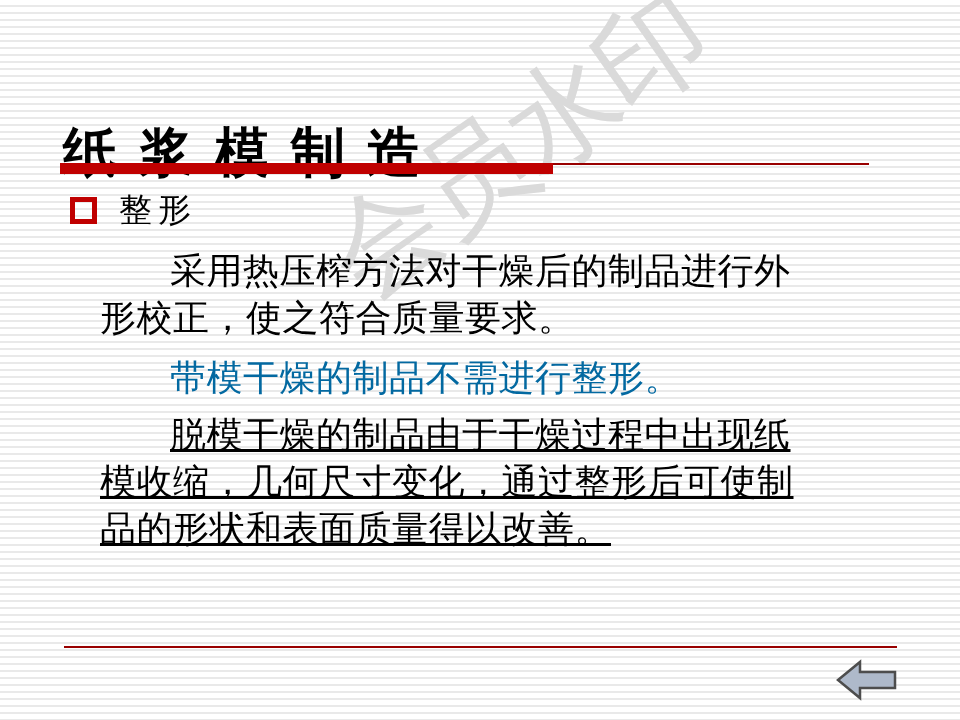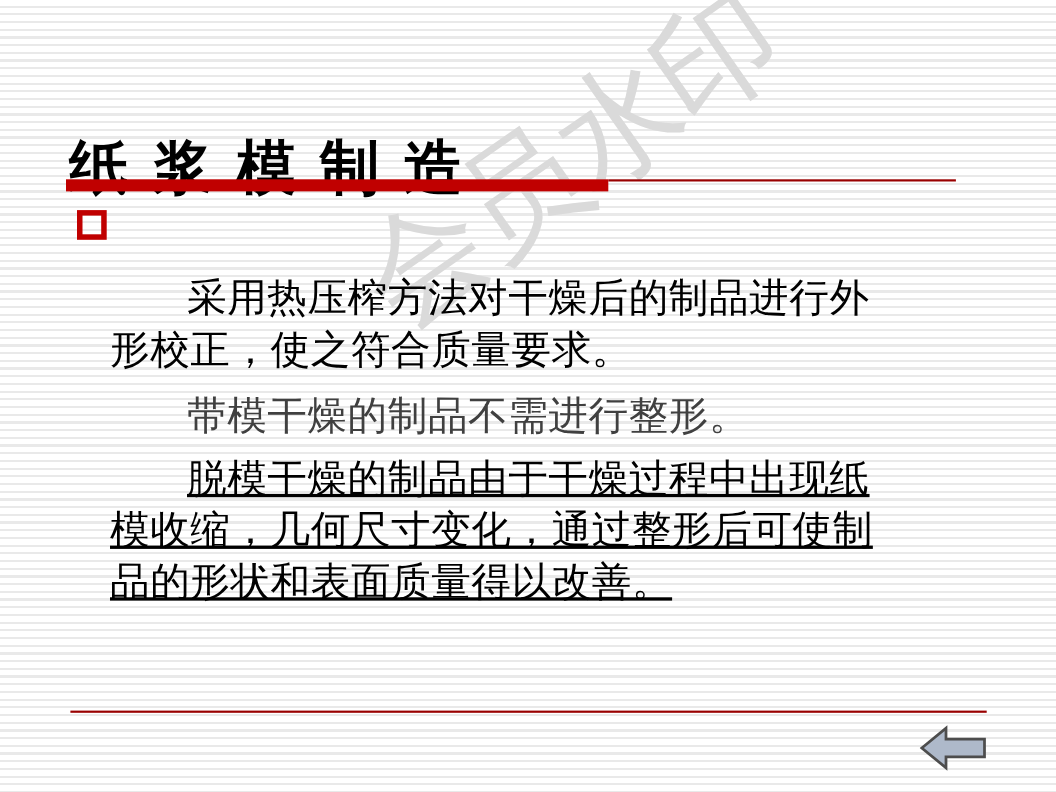--- a/index.html
+++ b/index.html
@@ -43,21 +43,21 @@
   .bullet-label{
     font-size:33px;line-height:38px;letter-spacing:6px;white-space:nowrap;
   }
   .body-text{
     position:absolute;left:100px;width:830px;z-index:2;
     font-size:36px;line-height:47px;
     white-space:pre-line;text-indent:70px;
     letter-spacing:0.5px;
   }
   .para-1{top:248px;}
-  .para-red{top:355px;color:#404040;}
+  .para-red{top:355px;color:#0369a1;}
   .para-2{top:412px;text-decoration:underline;}
   .bottom-rule{
     position:absolute;left:64px;top:646px;width:833px;height:2px;
     background:#990000;z-index:3;
   }
   .back-arrow{
     position:absolute;left:836px;top:659px;width:62px;height:42px;
     z-index:4;cursor:pointer;
   }
 </style>
@@ -66,20 +66,21 @@
 
 <div class="watermark">会员水印</div>
 
 <h1 class="slide-title">纸浆模制造</h1>
 
 <div class="title-rule-thick"></div>
 <div class="title-rule-thin"></div>
 
 <div class="bullet-row">
   <span class="bullet-square"></span>
+  <span class="bullet-label">整形</span>
 </div>
 
 <div class="body-text para-1">采用热压榨方法对干燥后的制品进行外
 形校正，使之符合质量要求。</div>
 
 <div class="body-text para-red">带模干燥的制品不需进行整形。</div>
 
 <div class="body-text para-2">脱模干燥的制品由于干燥过程中出现纸
 模收缩，几何尺寸变化，通过整形后可使制
 品的形状和表面质量得以改善。</div>

